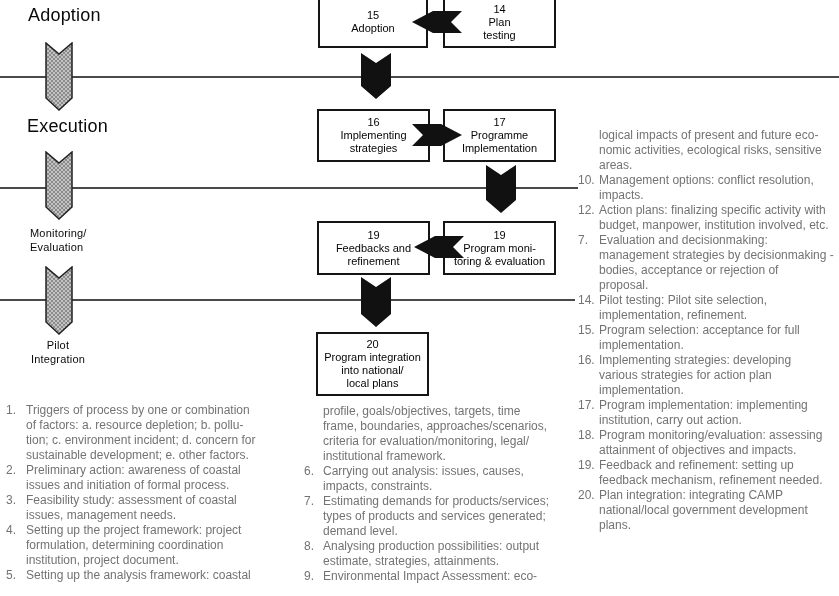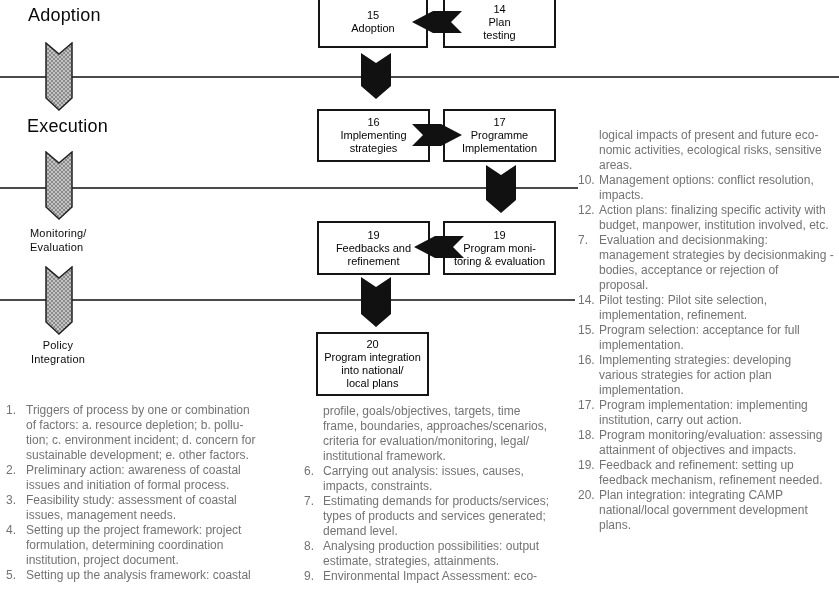--- a/index.html
+++ b/index.html
@@ -47,21 +47,21 @@
   </svg>
 
   <div class="hline" style="top:76px;left:0;width:839px"></div>
   <div class="hline" style="top:187px;left:0;width:578px"></div>
   <div class="hline" style="top:299px;left:0;width:575px"></div>
 
   <div class="phase" style="left:28px;top:8px">Adoption</div>
   <div class="phase" style="left:27px;top:119px">Execution</div>
   <div class="phase two" style="left:30px;top:226px">Monitoring/
 Evaluation</div>
-  <div class="phase two" style="left:8px;top:338px;width:100px;text-align:center">Policy
+  <div class="phase two" style="left:8px;top:338px;width:100px;text-align:center">Pilot
 Integration</div>
 
   <svg class="chev" style="left:45px;top:42px" width="28" height="70" viewBox="0 0 28 70">
     <polygon points="1,1 14,12 27,1 27,56 14,68 1,56" fill="url(#dots)" stroke="#222" stroke-width="1.5"></polygon>
   </svg>
   <svg class="chev" style="left:45px;top:151px" width="28" height="70" viewBox="0 0 28 70">
     <polygon points="1,1 14,12 27,1 27,56 14,68 1,56" fill="url(#dots)" stroke="#222" stroke-width="1.5"></polygon>
   </svg>
   <svg class="chev" style="left:45px;top:266px" width="28" height="70" viewBox="0 0 28 70">
     <polygon points="1,1 14,12 27,1 27,56 14,68 1,56" fill="url(#dots)" stroke="#222" stroke-width="1.5"></polygon>

